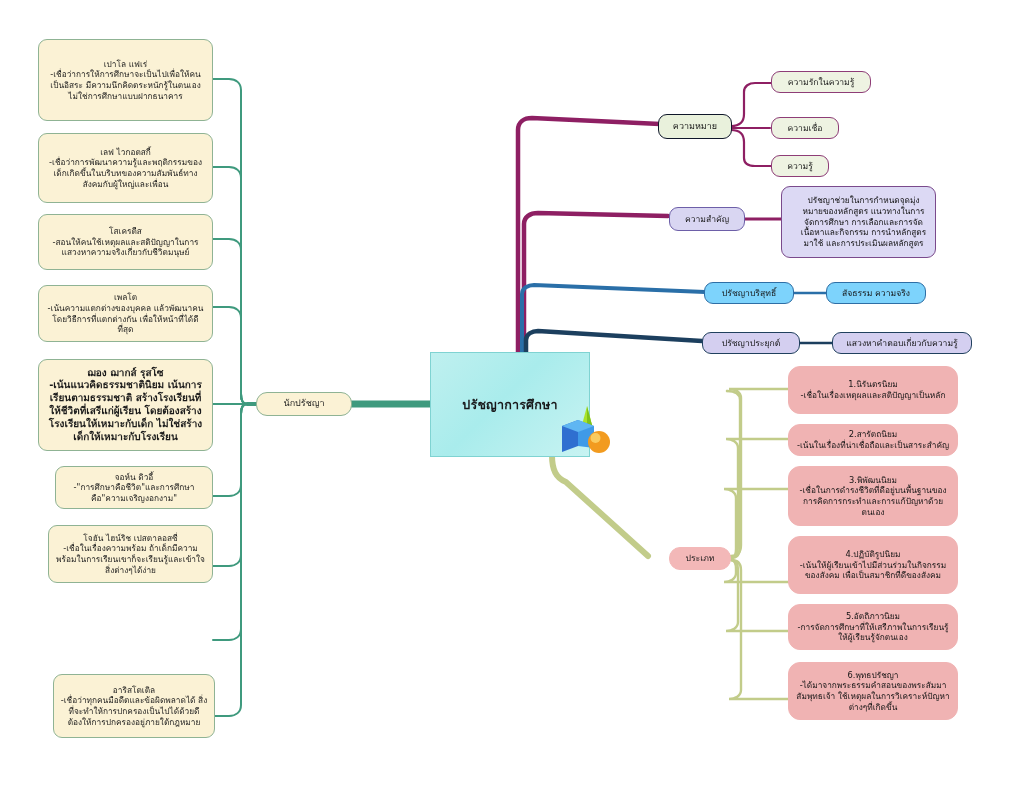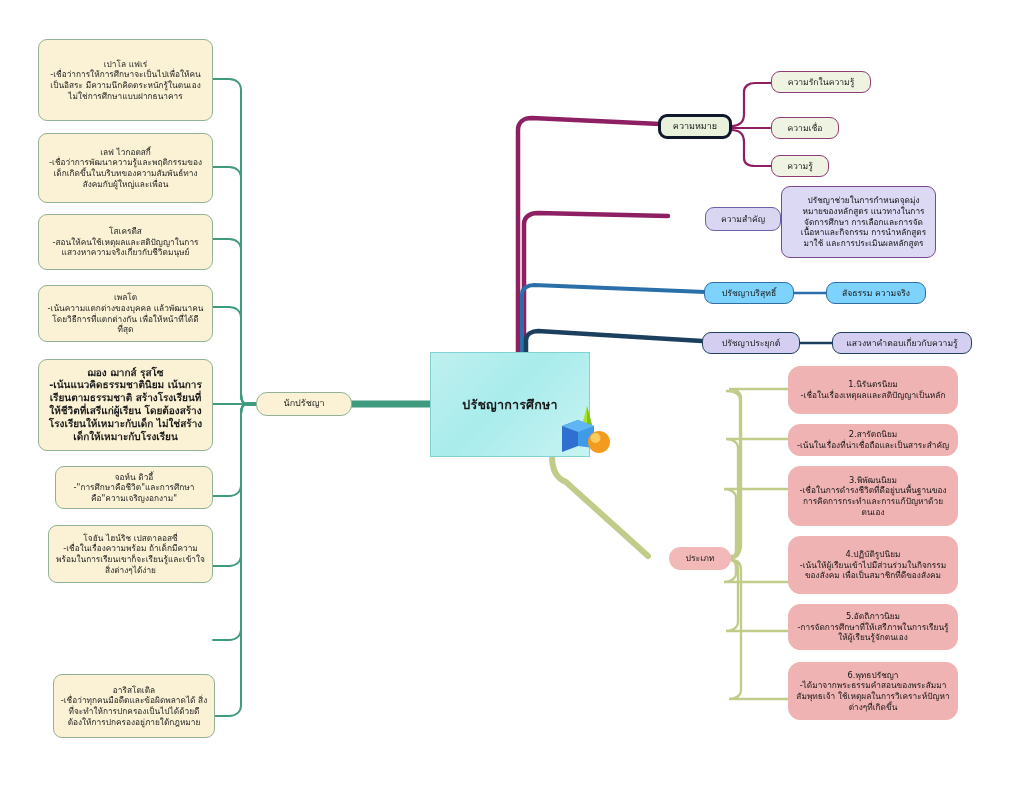--- a/index.html
+++ b/index.html
@@ -55,21 +55,21 @@
     background: #fbf2d5;
     border: 1px solid #8fb394;
     border-radius: 11px;
     color: #1b1b1b;
     font-size: 9px;
   }
 
   
   .n-green-pill {
     background: #e9f1dc;
-    border: 3px solid #0f172a;
+    border: 1px solid #0f172a;
     border-radius: 9px;
     color: #151515;
     font-size: 9px;
     font-family: Liberation Serif, serif;
   }
   .n-green-pill2 {
     background: #eef3e2;
     border: 1px solid #8e3d77;
     border-radius: 9px;
     color: #151515;
@@ -272,21 +272,21 @@
   <div class="node n-green-pill2" style="left:771px; top:71px; width:100px; height:22px;">
     <span class="txt">ความรักในความรู้</span>
   </div>
   <div class="node n-green-pill2" style="left:771px; top:117px; width:68px; height:22px;">
     <span class="txt">ความเชื่อ</span>
   </div>
   <div class="node n-green-pill2" style="left:771px; top:155px; width:58px; height:22px;">
     <span class="txt">ความรู้</span>
   </div>
 
-  <div class="node n-lav" style="left:669px; top:207px; width:76px; height:24px;margin-left:36px;">
+  <div class="node n-lav" style="left:669px; top:207px; width:76px; height:24px;">
     <span class="txt">ความสำคัญ</span>
   </div>
   <div class="node n-lav-big" style="left:781px; top:186px; width:155px; height:72px;">
     <span class="txt">ปรัชญาช่วยในการกำหนดจุดมุ่งหมายของหลักสูตร แนวทางในการจัดการศึกษา การเลือกและการจัดเนื้อหาและกิจกรรม การนำหลักสูตรมาใช้ และการประเมินผลหลักสูตร</span>
   </div>
 
   <div class="node n-cream-pill" style="left:704px; top:282px; width:90px; height:22px;">
     <span class="txt">ปรัชญาบริสุทธิ์</span>
   </div>
   <div class="node n-cream-pill" style="left:826px; top:282px; width:100px; height:22px;">

